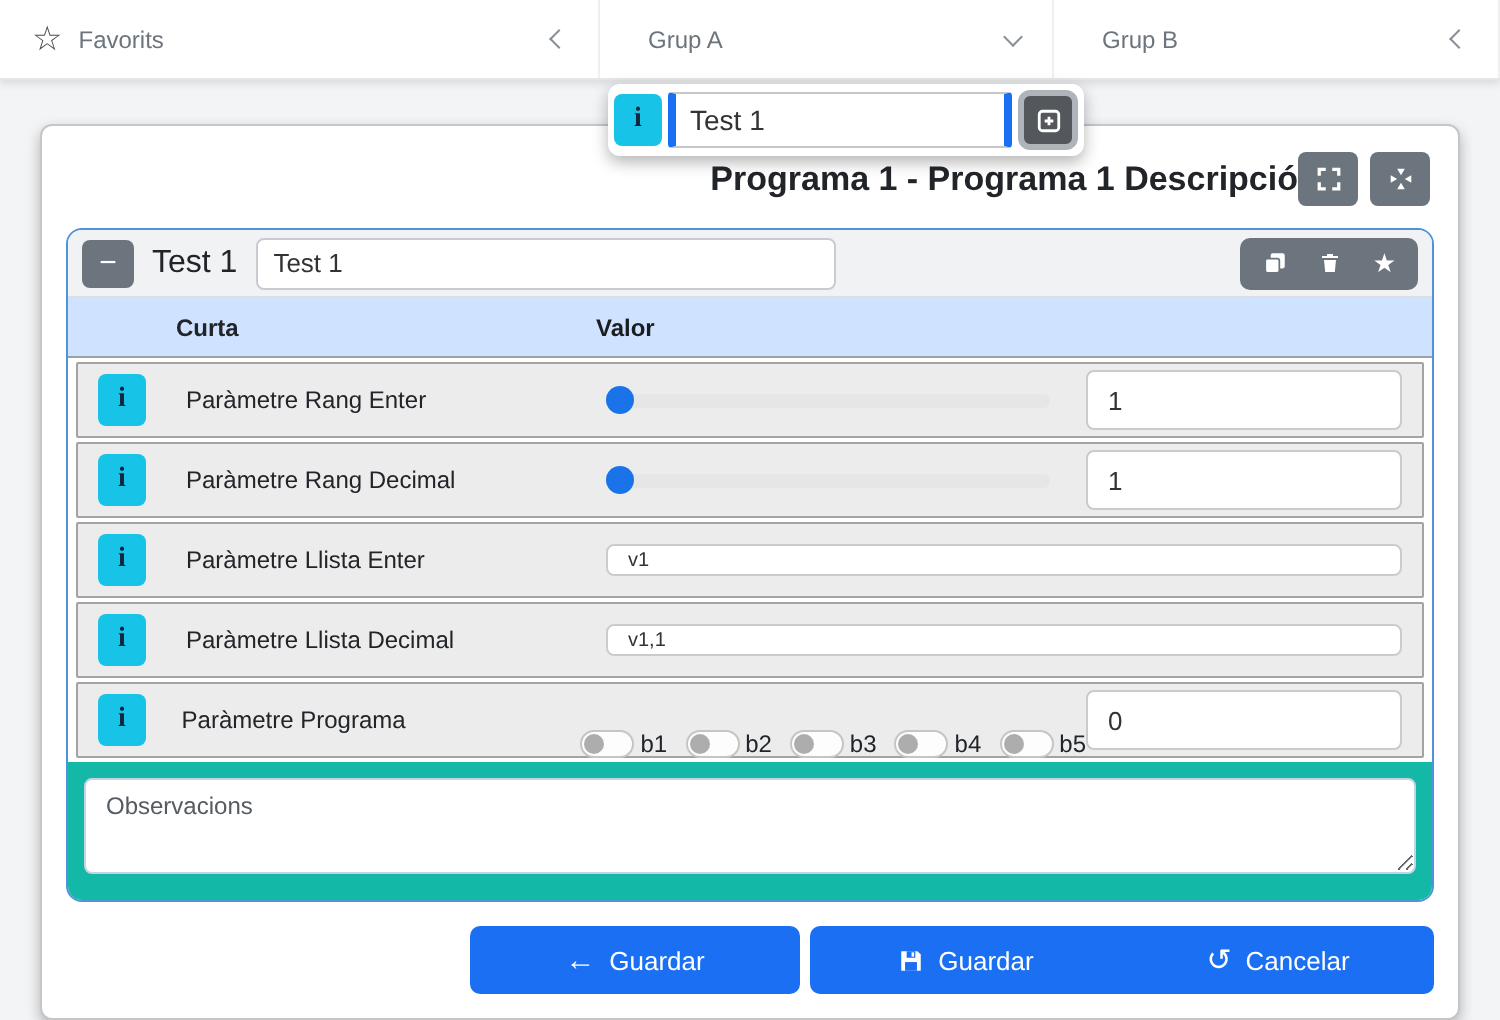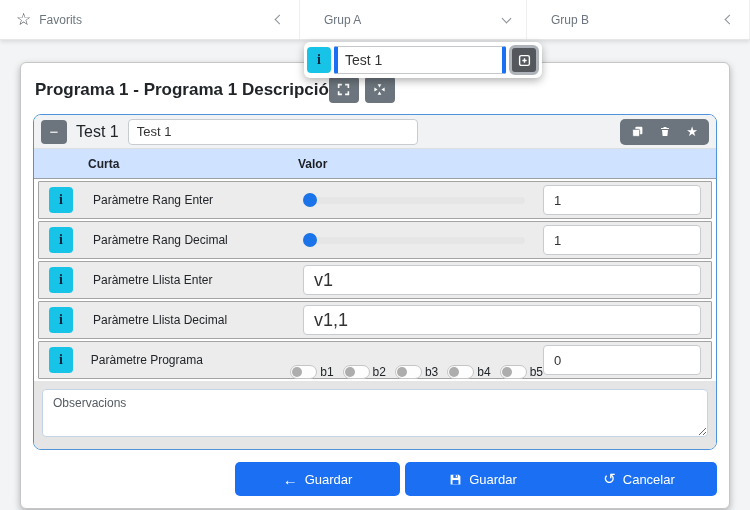--- a/index.html
+++ b/index.html
@@ -29,21 +29,21 @@
     font-size:14px; cursor:pointer; display:flex; align-items:center; justify-content:center; }
   .popup input { width:172px; height:28px; border-top:1px solid #c4c8cc; border-bottom:1px solid #c4c8cc;
     border-left:4px solid #1a6ff2; border-right:4px solid #1a6ff2; border-radius:2px;
     font-size:14px; color:#333; padding:0 7px; outline:none; }
   .add-btn { width:30px; height:30px; background:#54585c; border:3px solid #aeb4ba; border-radius:6px;
     display:flex; align-items:center; justify-content:center; cursor:pointer; }
 
   
   .card { margin:22px 20px 0; background:#fff; border:1px solid #c6c6c6; border-radius:6px;
     box-shadow:0 3px 7px rgba(0,0,0,.28); padding:11px 12px 12px; position:relative; }
-  .card-head { display:flex; align-items:center; justify-content:flex-start; padding:2px 2px 0; }
+  .card-head { display:flex; align-items:center; justify-content:flex-end; padding:2px 2px 0; }
   .card-title { font-size:17px; font-weight:bold; color:#212529; }
   .head-btns { display:flex; gap:6px; }
   .gray-btn { background:#6c757d; border:none; border-radius:4px; width:30px; height:27px;
     display:flex; align-items:center; justify-content:center; cursor:pointer; }
 
   
   .inner { margin-top:11px; border:1px solid #4f94d8; border-radius:8px; overflow:hidden; background:#fff; }
   .sub-head { background:#f1f2f3; border-bottom:1px solid #dcdfe2; height:34px; display:flex;
     align-items:center; gap:9px; padding:0 7px; }
   .minus-btn { width:26px; height:24px; background:#6c757d; color:#fff; border:none; border-radius:4px;
@@ -59,34 +59,34 @@
   
   .thead { background:#cfe2ff; display:flex; align-items:center; height:30px; padding:0 10px;
     border-bottom:1px solid #9aa0a6; font-size:12px; font-weight:bold; color:#1b1e21; }
   .param-row { background:#ececec; border:1px solid #a3a3a3; border-radius:1px; margin:2px 4px;
     display:flex; align-items:center; height:38px; padding:0 10px; }
   .cell-icon { width:44px; }
   .cell-label { width:210px; font-size:12px; color:#212529; }
   .cell-value { flex:1; display:flex; align-items:center; }
   .val-input { width:158px; height:30px; border:1px solid #c8ccd0; border-radius:4px; background:#fff;
     font-size:13px; color:#333; padding:0 10px; outline:none; }
-  .wide-input { flex:1; height:30px; border:1px solid #c8ccd0; border-radius:4px; background:#fff;
-    font-size:18px; color:#333; padding:0 10px; outline:none; }
+  .wide-input { flex:1; height:16px; border:1px solid #c8ccd0; border-radius:4px; background:#fff;
+    font-size:10px; color:#333; padding:0 10px; outline:none; }
   .slider { flex:1; margin-right:18px; position:relative; height:14px; cursor:pointer; }
   .slider .track { position:absolute; top:4px; left:0; right:0; height:7px; border-radius:4px; background:#e6e6e6; }
   .slider .thumb { position:absolute; top:0; left:0; width:14px; height:14px; border-radius:50%; background:#1a73e8; }
   .bits { flex:1; display:flex; align-items:center; gap:9px; }
   .bit { display:flex; align-items:flex-start; gap:3px;margin-top:24px; }
   .toggle { width:27px; height:14px; border-radius:8px; background:#fdfdfd; border:1px solid #c5c5c5;
     position:relative; cursor:pointer; display:inline-block; }
   .toggle .knob { position:absolute; top:1px; left:1px; width:10px; height:10px; border-radius:50%; background:#adadad; }
   .bit-lbl { font-size:12px; color:#212529; }
 
   
-  .obs { padding:8px; background:#e5e5e5; }
+  .obs { padding:8px; background:#14b8a6; }
   .obs textarea { width:100%; height:48px; resize:both; border:1px solid #c3d4e6; border-radius:4px;
     padding:6px 10px; font-size:12px; font-family:"Liberation Sans","DejaVu Sans",sans-serif;
     color:#333; outline:none; }
   .obs textarea::placeholder { color:#545b62; opacity:1; }
 
   
   .footer { margin-top:12px; display:flex; justify-content:flex-end; gap:5px; }
   .blue-btn { background:#1a6ff2; color:#fff; border:none; font-size:13px; height:34px;
     display:flex; align-items:center; justify-content:center; gap:7px; cursor:pointer;
     font-family:"Liberation Sans","DejaVu Sans",sans-serif; }

